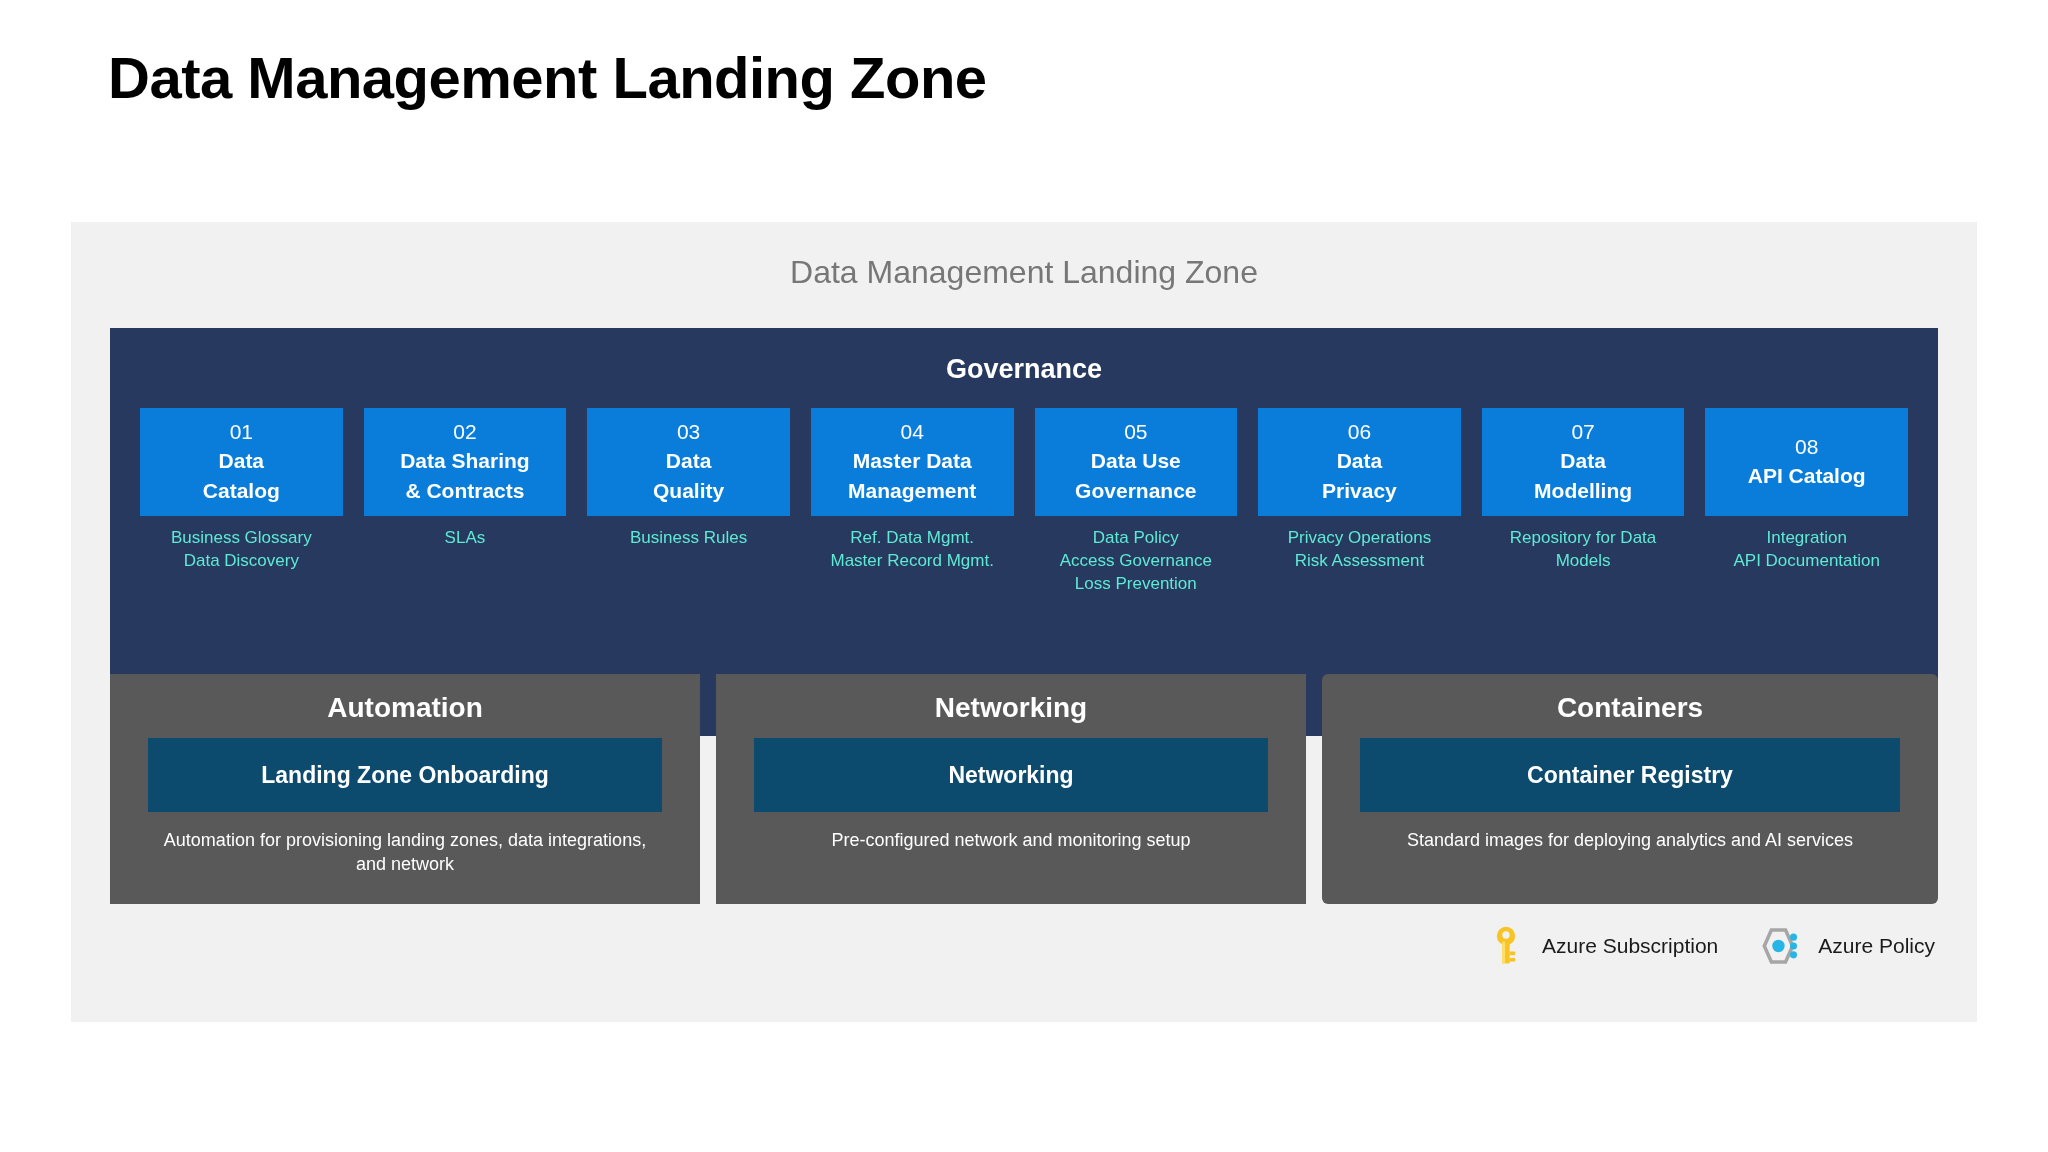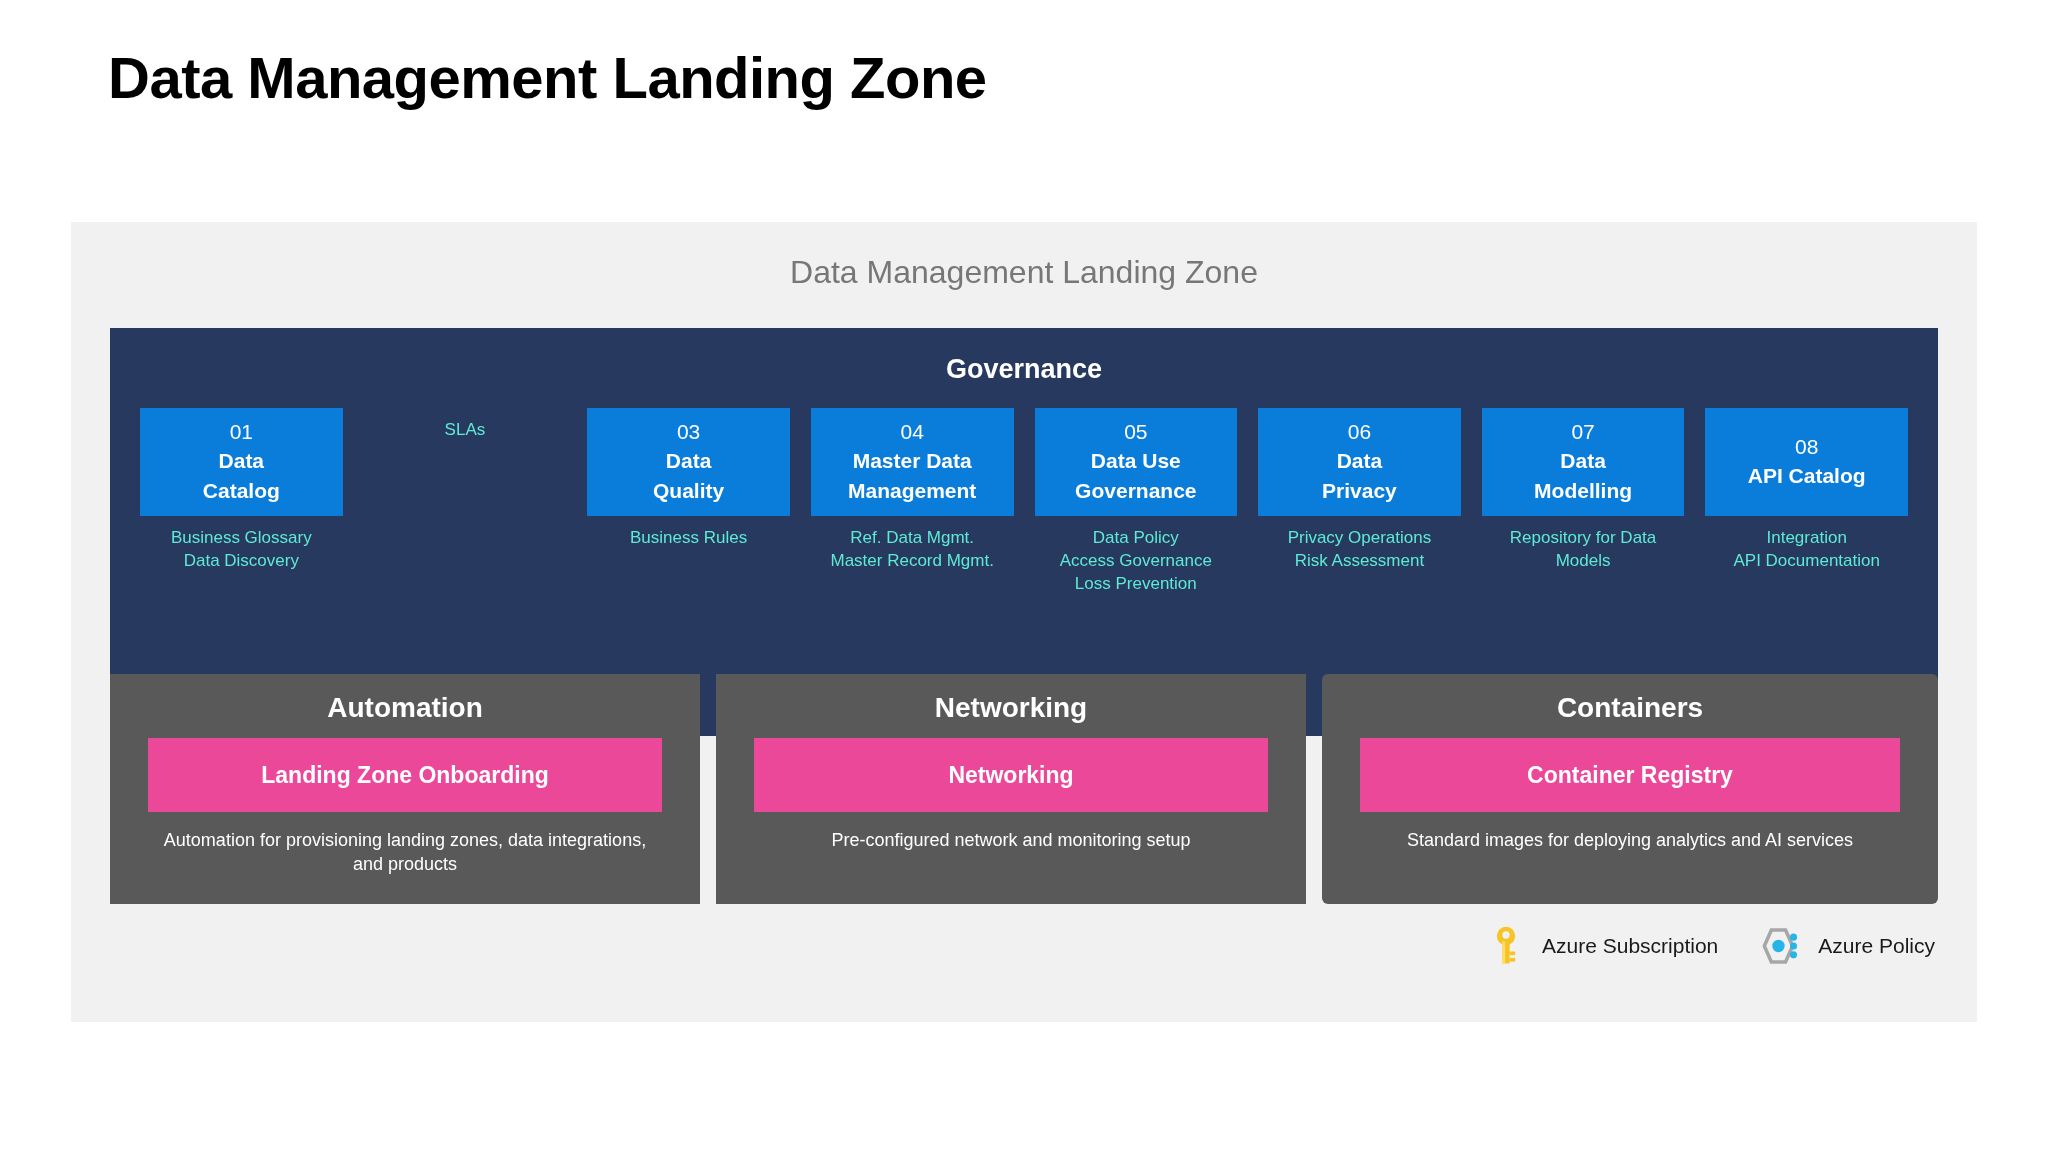--- a/index.html
+++ b/index.html
@@ -135,21 +135,21 @@
   .gray-panel.containers { flex: 1 1 auto; margin-right: 29px; border-radius: 6px;}
 
   .gray-title {
     color: #ffffff;
     font-size: 28px;
     font-weight: bold;
     margin-bottom: 14px;
   }
   .gray-inner {
     width: 100%;
-    background: #ec4899;
+    background: #0c4a6e;
     height: 74px;
     display: flex;
     align-items: center;
     justify-content: center;
     color: #ffffff;
     font-size: 23px;
     font-weight: bold;
     box-sizing: border-box;
   }
   .gray-desc {
@@ -199,20 +199,24 @@
     <div class="governance-title">Governance</div>
     <div class="cards-row" id="cards-row">
         <div class="card-col">
           <div class="card-box">
             <div class="card-num">01</div>
             <div class="card-name">Data<br>Catalog</div>
           </div>
           <div class="card-caption">Business Glossary<br>Data Discovery</div>
         </div>
         <div class="card-col">
+          <div class="card-box">
+            <div class="card-num">02</div>
+            <div class="card-name">Data Sharing<br>&amp; Contracts</div>
+          </div>
           <div class="card-caption">SLAs</div>
         </div>
         <div class="card-col">
           <div class="card-box">
             <div class="card-num">03</div>
             <div class="card-name">Data<br>Quality</div>
           </div>
           <div class="card-caption">Business Rules</div>
         </div>
         <div class="card-col">
@@ -250,21 +254,21 @@
           </div>
           <div class="card-caption">Integration<br>API Documentation</div>
         </div>
       </div>
   </div>
 
   <div class="gray-row" id="gray-row">
       <div class="gray-panel automation">
         <div class="gray-title">Automation</div>
         <div class="gray-inner">Landing Zone Onboarding</div>
-        <div class="gray-desc">Automation for provisioning landing zones, data integrations, and products</div>
+        <div class="gray-desc">Automation for provisioning landing zones, data integrations, and network</div>
       </div>
       <div class="gray-panel networking">
         <div class="gray-title">Networking</div>
         <div class="gray-inner">Networking</div>
         <div class="gray-desc">Pre-configured network and monitoring setup</div>
       </div>
       <div class="gray-panel containers">
         <div class="gray-title">Containers</div>
         <div class="gray-inner">Container Registry</div>
         <div class="gray-desc">Standard images for deploying analytics and AI services</div>

